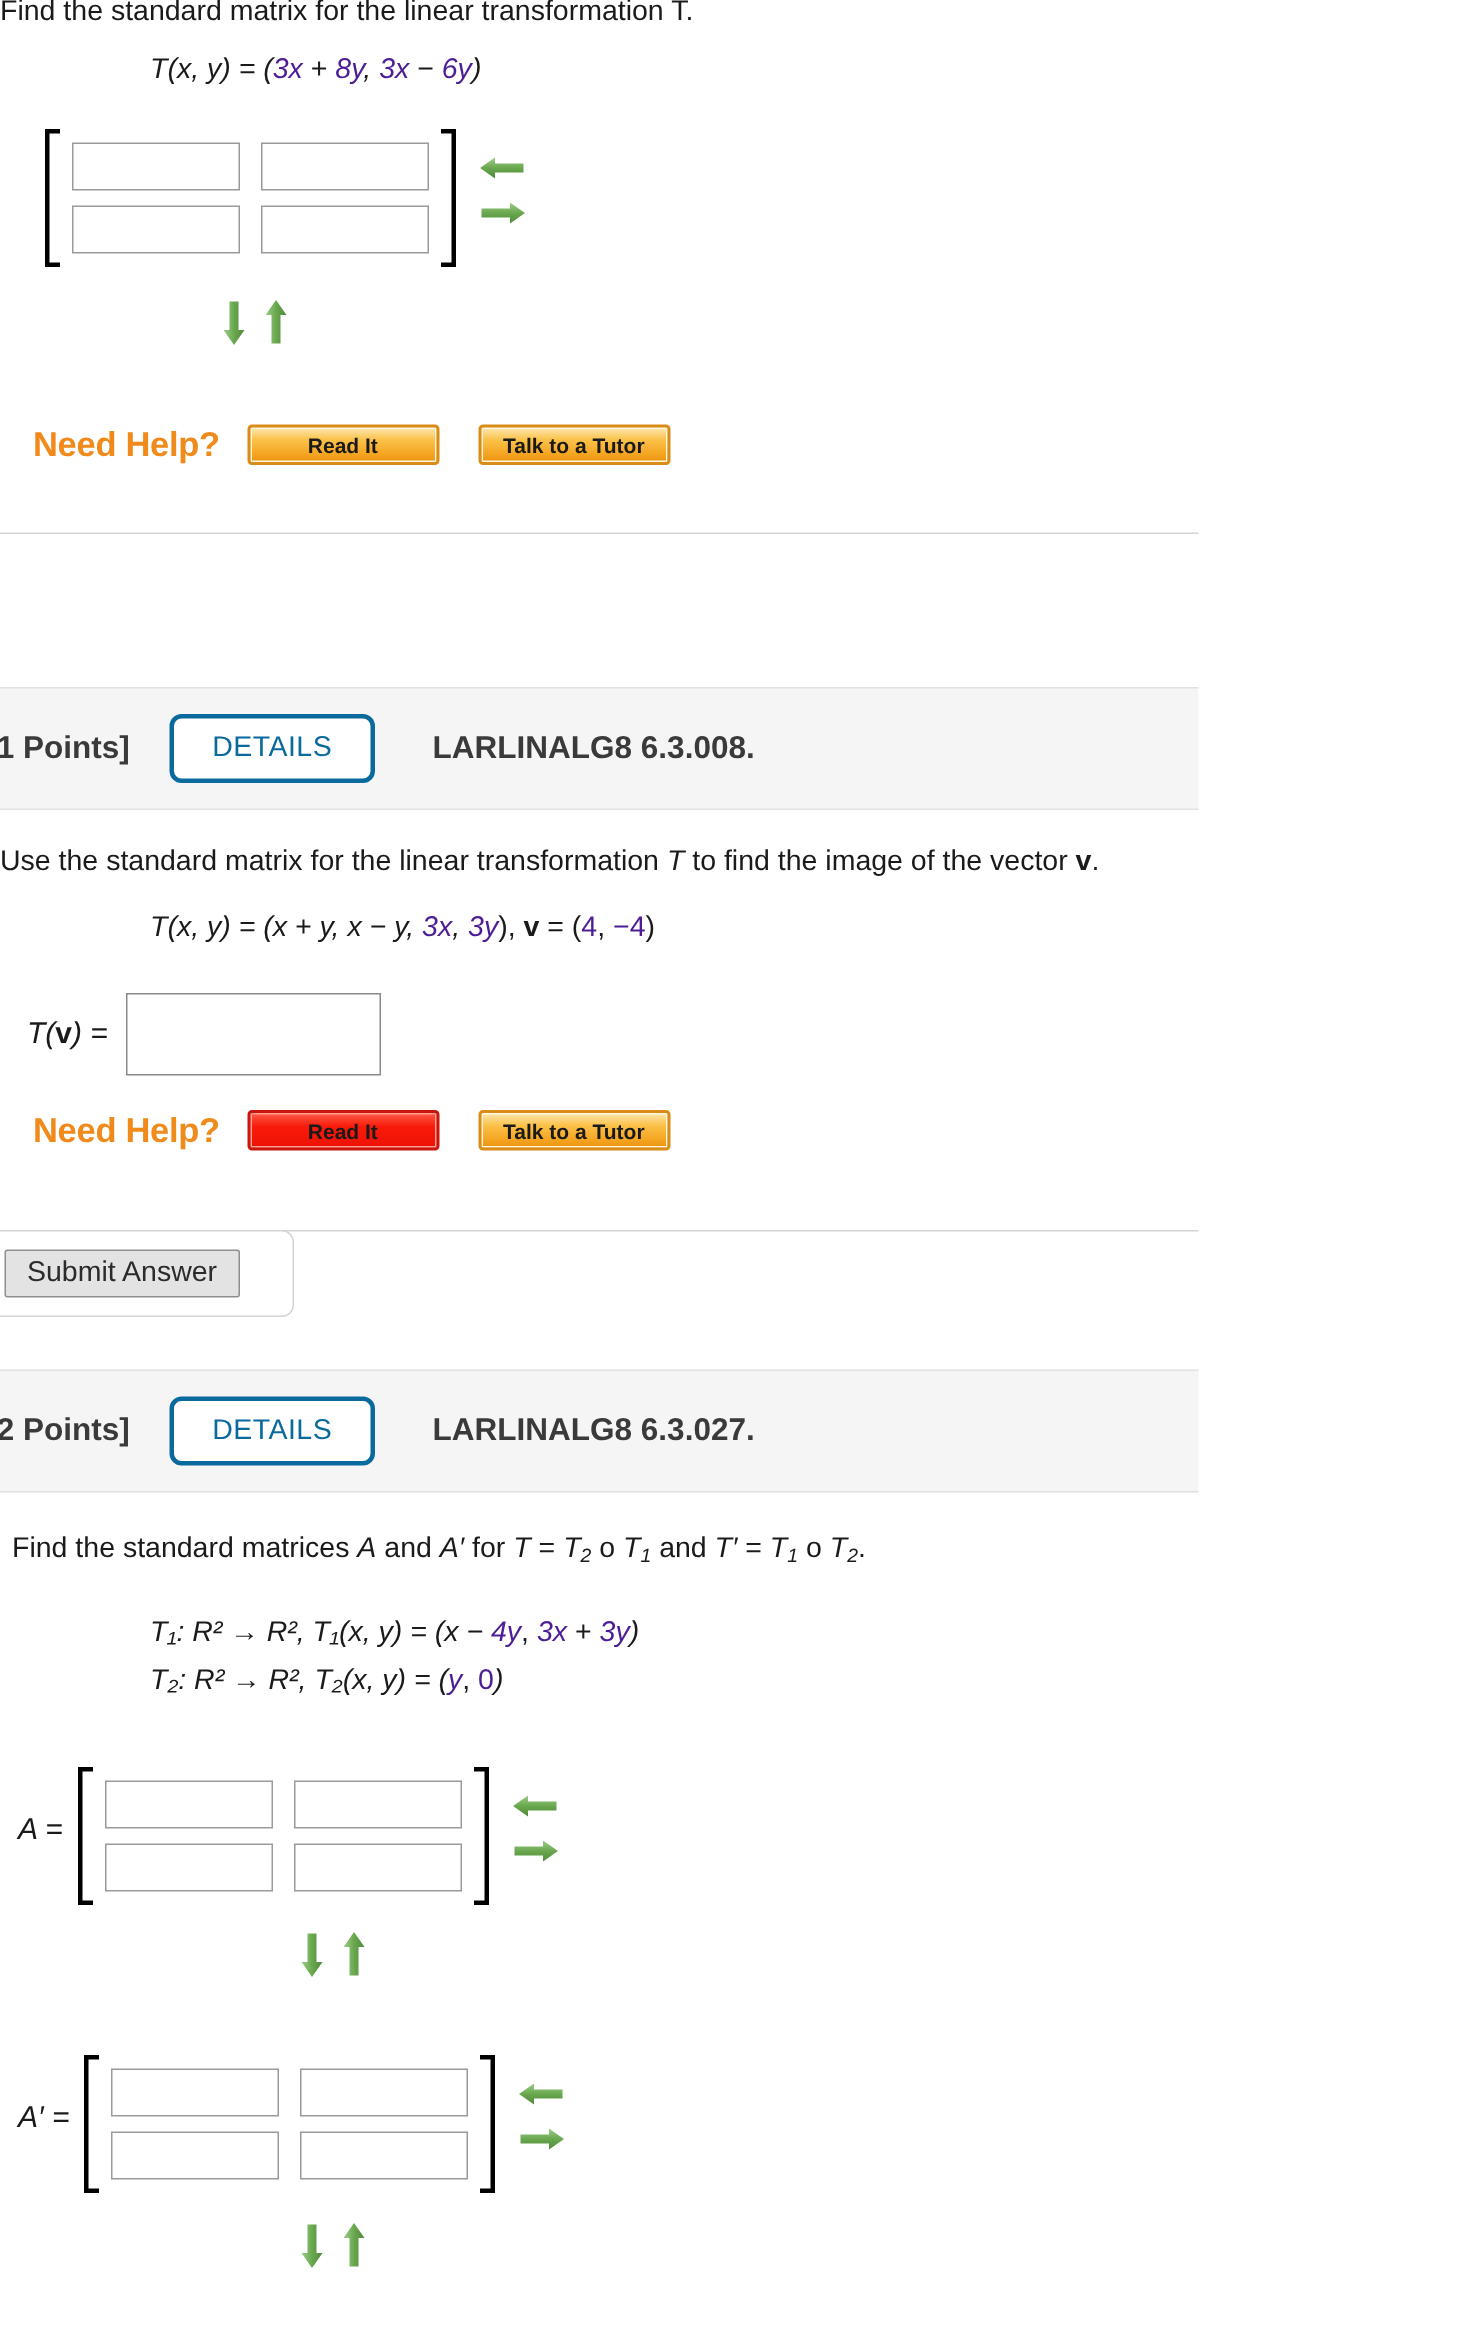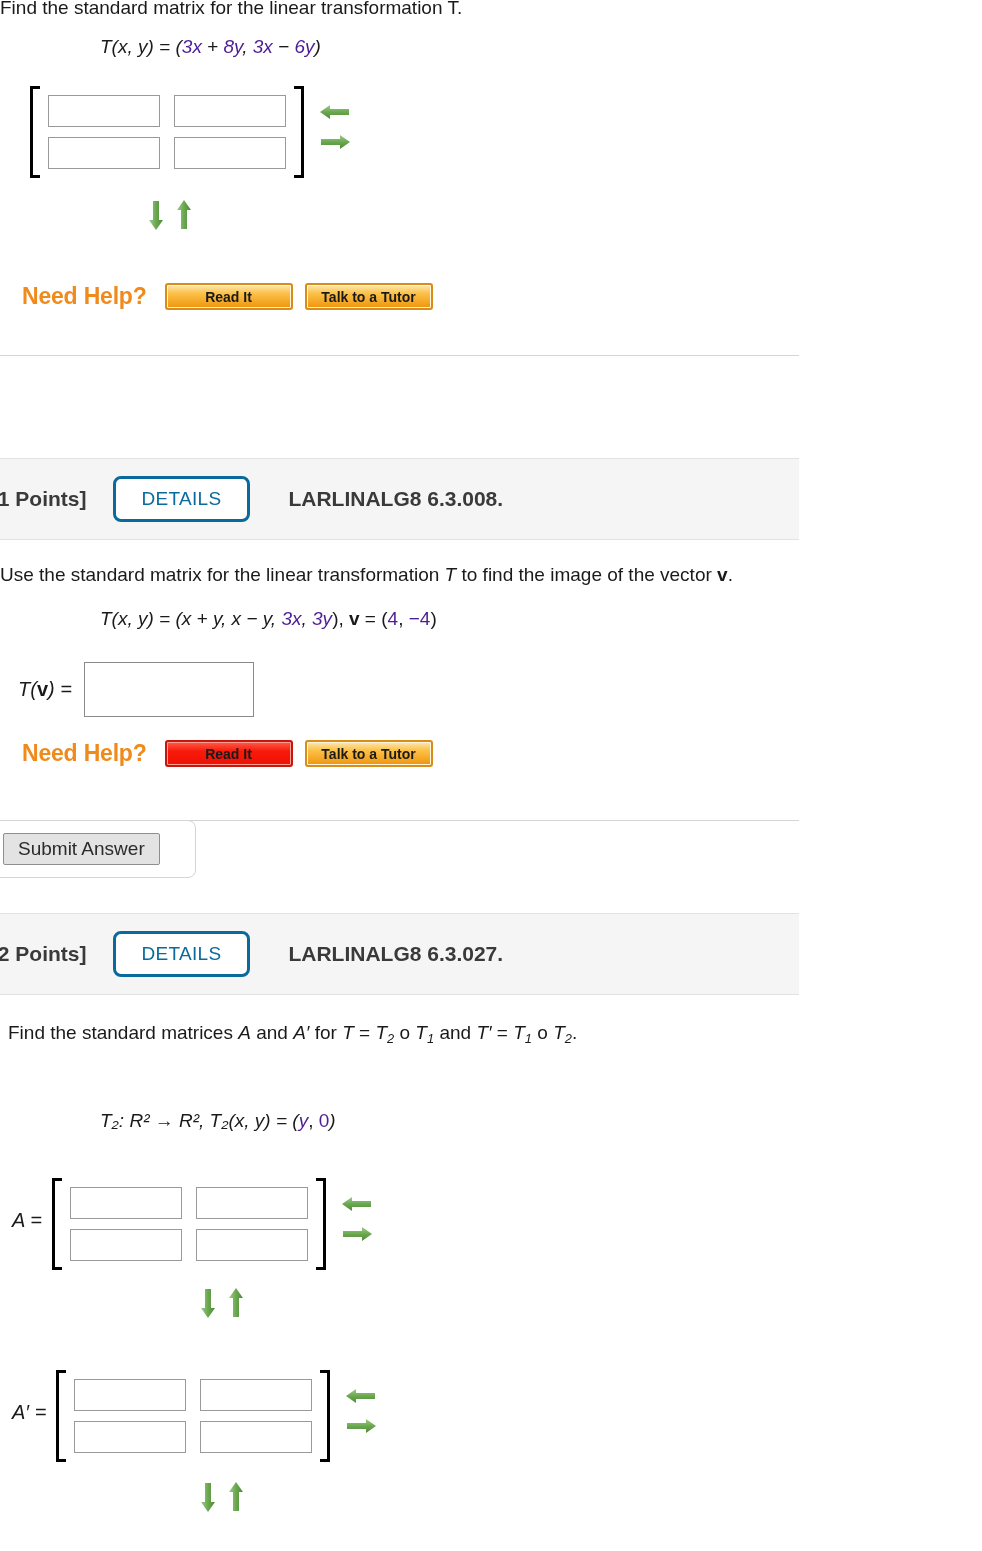--- a/index.html
+++ b/index.html
@@ -110,21 +110,21 @@
     font-weight: bold;
     color: #1a1a1a;
     height: 27px;
     min-width: 128px;
     padding: 0 12px;
     border: 2px solid #d98c18;
     border-radius: 3px;
     background: linear-gradient(to bottom, #fde8b4 0%, #fbc24a 35%, #f5a623 75%, #eb9410 100%);
     box-shadow: inset 0 0 0 1px #fff7dd;
     cursor: pointer;
-    margin-right: 12px;
+    margin-right: 26px;
   }
   .help-btn.hot {
     color: #1a1a1a;
     border: 2px solid #c8160c;
     background: linear-gradient(to bottom, #ff5b4a 0%, #f81a09 40%, #ee1206 100%);
     box-shadow: inset 0 0 0 1px #ff9f94;
   }
 
   
   .hr-line {
@@ -329,20 +329,23 @@
   <div class="qheader" style="top:913px;">
     <span class="points">/2 Points]</span>
     <button class="details-btn">DETAILS</button>
     <span class="qcode">LARLINALG8 6.3.027.</span>
   </div>
 
   <div class="qtext" style="position:absolute; left:8px; top:1020px;">
     <span>Find the standard matrices </span><span class="it">A</span><span> and </span><span class="it">A′</span><span> for  </span><span class="it">T</span><span> = </span><span class="it">T</span><sub class="it">2</sub><span> o </span><span class="it">T</span><sub class="it">1</sub><span> and </span><span class="it">T′</span><span> = </span><span class="it">T</span><sub class="it">1</sub><span> o </span><span class="it">T</span><sub class="it">2</sub><span>.</span>
   </div>
 
+  <div class="eq" style="position:absolute; left:100px; top:1074px;">
+    <span class="it">T₁: R² → R², T₁(x, y) = (x − </span><span class="red it">4y</span><span>, </span><span class="red it">3x</span><span> + </span><span class="red it">3y</span><span class="it">)</span>
+  </div>
 
   <div class="eq" style="position:absolute; left:100px; top:1106px;">
     <span class="it">T₂: R² → R², T₂(x, y) = (</span><span class="red it">y</span><span>, </span><span class="red">0</span><span class="it">)</span>
   </div>
 
   <div class="matrix-wrap" style="left:12px; top:1178px;">
     <div class="mlabel">A =</div>
     <div class="bracket-group">
       <div class="brk brk-l"></div>
       <div class="cells">

